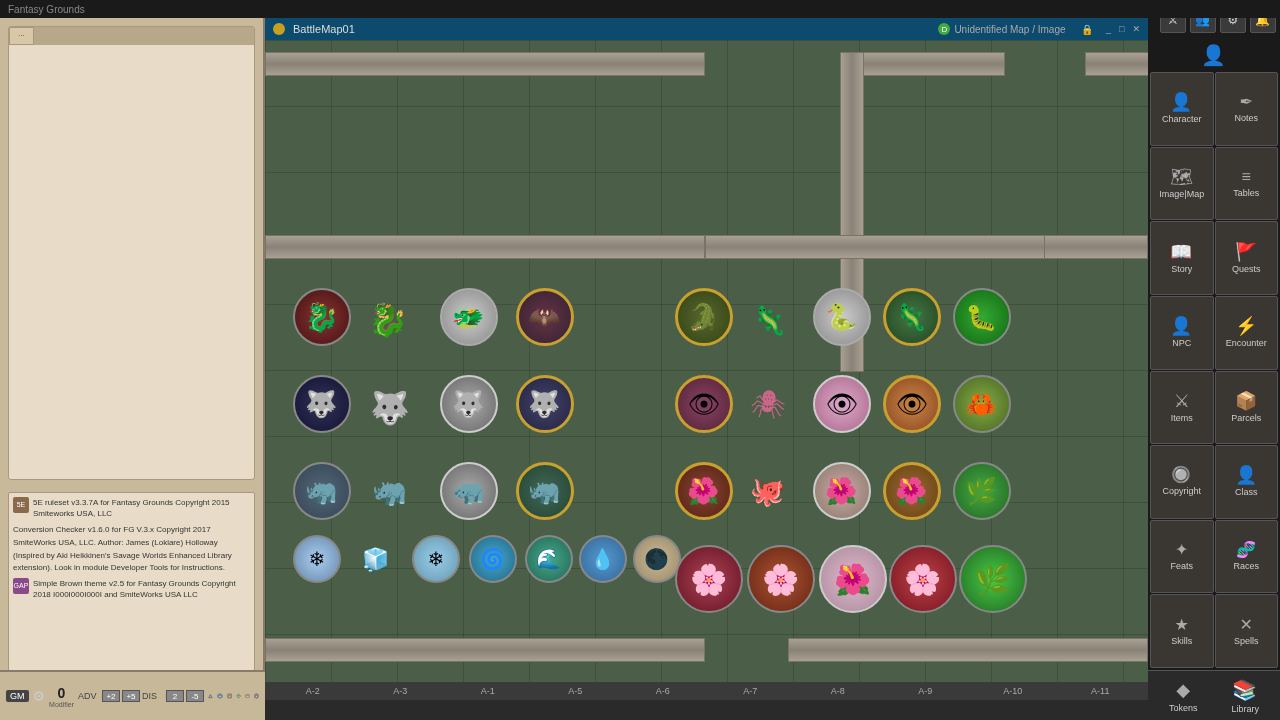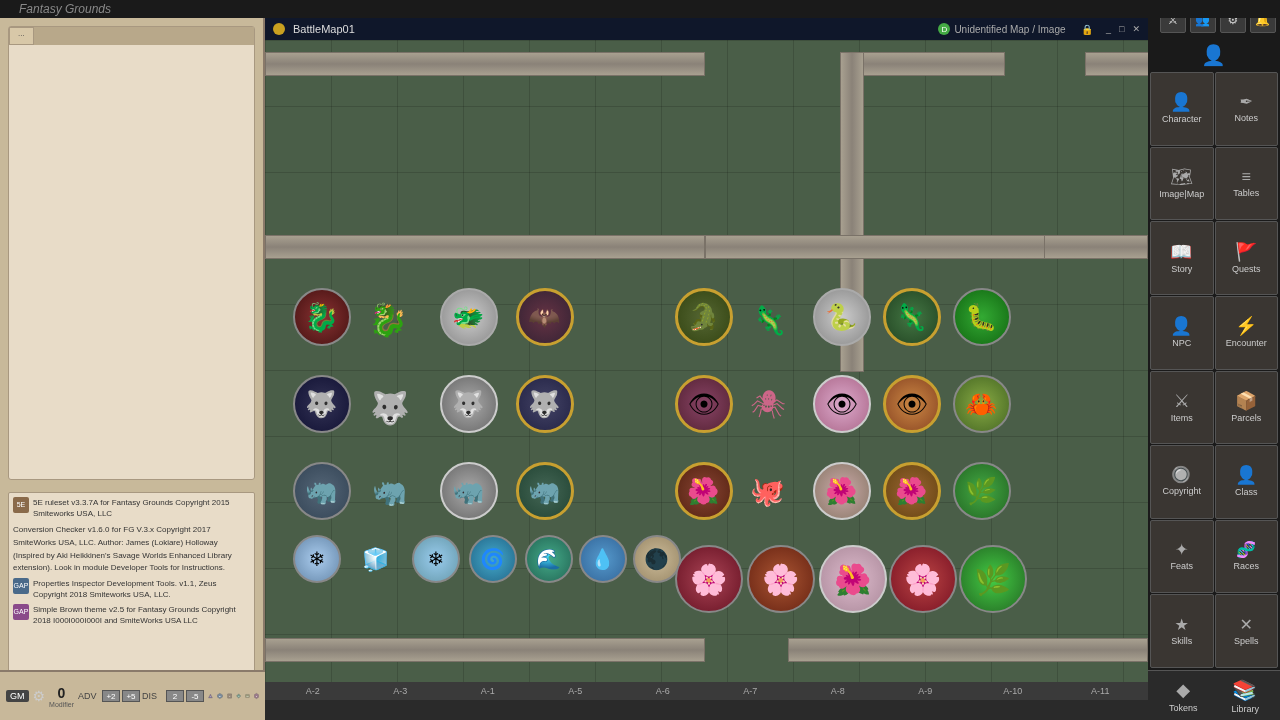--- a/index.html
+++ b/index.html
@@ -175,21 +175,21 @@
       background: #5a6e52;
       overflow: hidden;
     }
 
     #map-title-bar {
       position: absolute;
       top: 0;
       left: 0;
       right: 0;
       height: 22px;
-      background: #0f172a;
+      background: #0c4a6e;
       display: flex;
       align-items: center;
       padding: 0 8px;
       gap: 8px;
       z-index: 10;
     }
 
     #map-title-bar .map-name {
       color: #ddd;
       font-size: 11px;
@@ -366,41 +366,37 @@
       font-size: 20px;
       display: flex;
       align-items: center;
       justify-content: center;
     }
   </style>
 </head>
 <body>
 
 <div id="top-bar">
-  <span style="color:#888;font-size:12px;padding-left:19px;font-style:italic;">Fantasy Grounds</span>
+  <span style="color:#888;font-size:10px;padding-left:8px;">Fantasy Grounds</span>
 </div>
 
 <div id="left-panel">
   <div id="left-content-area">
     <div id="left-tabs">
       <div id="left-tab" style="font-size:8px;padding:1px 8px;">...</div>
     </div>
   </div>
 
   <div id="chat-area">
     <div style="display:flex;align-items:flex-start;gap:4px;margin-bottom:4px;">
       <span style="width:16px;height:16px;background:#8a6a4a;border-radius:2px;flex-shrink:0;display:inline-flex;align-items:center;justify-content:center;font-size:7px;color:#fff;">5E</span>
       <span style="font-size:8px;color:#333;">5E ruleset v3.3.7A for Fantasy Grounds Copyright 2015 Smiteworks USA, LLC</span>
     </div>
     <div style="margin-bottom:4px;">
       <span style="font-size:8px;color:#333;">Conversion Checker v1.6.0 for FG V.3.x Copyright 2017 SmiteWorks USA, LLC. Author: James (Lokiare) Holloway (Inspired by Aki Heikkinen's Savage Worlds Enhanced Library extension). Look in module Developer Tools for Instructions.</span>
-    </div>
-    <div style="display:flex;align-items:flex-start;gap:4px;margin-bottom:4px;">
-      <span style="width:16px;height:16px;background:#4a6a8a;border-radius:2px;flex-shrink:0;display:inline-flex;align-items:center;justify-content:center;font-size:7px;color:#fff;">GAP</span>
-      <span style="font-size:8px;color:#333;">Properties Inspector Development Tools. v1.1, Zeus Copyright 2018 Smiteworks USA, LLC.</span>
     </div>
     <div style="display:flex;align-items:flex-start;gap:4px;">
       <span style="width:16px;height:16px;background:#8a4a8a;border-radius:2px;flex-shrink:0;display:inline-flex;align-items:center;justify-content:center;font-size:7px;color:#fff;">GAP</span>
       <span style="font-size:8px;color:#333;">Simple Brown theme v2.5 for Fantasy Grounds Copyright 2018 I000I000I000I and SmiteWorks USA LLC</span>
     </div>
   </div>
 
   <div id="chat-input-row">
     <input id="chat-input" type="text" placeholder="" style="">
     <button id="ooc-btn">OOC</button>

